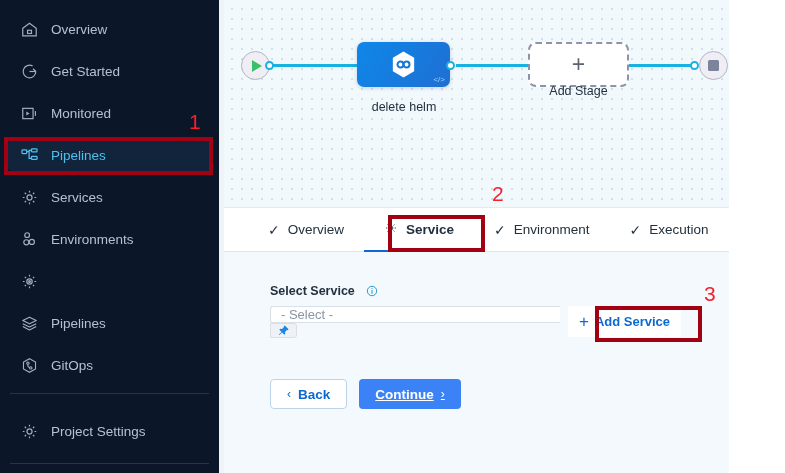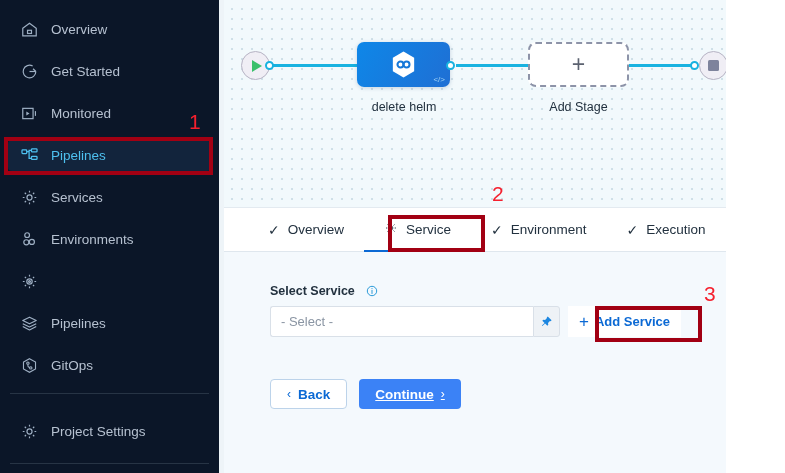--- a/index.html
+++ b/index.html
@@ -79,36 +79,36 @@
   
   .tabbar {
     height: 45px; background: #ffffff; border-top: 1px solid #e3eaf0;
     border-bottom: 1px solid #dfe7ee; display: flex; align-items: center;
     padding-left: 24px; position: relative; flex: 0 0 45px;
   }
   .tab {
     display: flex; align-items: center; gap: 8px; height: 45px;
     padding: 0 20px; font-size: 13.5px; color: #22313f; position: relative;
   }
-  .tab.active { font-weight: normal; }
+  .tab.active { font-weight: bold; }
   .tab.active::after {
     content: ""; position: absolute; left: 0; right: 0; bottom: -1px;
     height: 3px; background: #0b69d4;
   }
   .check { color: #22313f; font-size: 14px; line-height: 1; }
 
   
   .form { flex: 1 1 auto; background: #f4f9fd; padding: 32px 0 0 46px; position: relative; }
   .field-label {
     font-size: 12.5px; font-weight: bold; color: #22313f;
     display: flex; align-items: center; gap: 11px; margin-bottom: 8px;
   }
   .info-ico { width: 12px; height: 12px; display: block; }
   .row { display: flex; align-items: flex-start; gap: 8px; }
-  .select-wrap { display: flex; width: 290px; height: 31px; }
+  .select-wrap { display: flex; width: 290px; height: 31px; flex-direction: column; }
   .select-box {
     flex: 1 1 auto; background: #ffffff; border: 1px solid #d9e0e8;
     border-right: none; border-radius: 3px 0 0 3px;
     display: flex; align-items: center; padding: 0 10px;
     font-size: 13px; color: #8a95a3;
   }
   .pin-btn {
     width: 27px; background: #eef2f6; border: 1px solid #d9e0e8;
     border-radius: 0 3px 3px 0; display: flex; align-items: center; justify-content: center;
   }
@@ -290,21 +290,21 @@
         <span class="code-badge">&lt;/&gt;</span>
       </div>
       <div class="dot" style="left:222px;"></div>
       <div class="node-label" style="left:110px;top:98px;width:140px;">
         <div>delete helm</div>
       </div>
 
       <div class="addstage" style="left:304px;">
         <span>+</span>
       </div>
-      <div class="node-label" style="left:304px;top:98px;width:101px;">Add Stage</div>
+      <div class="node-label" style="left:304px;top:82px;width:101px;">Add Stage</div>
 
       <div class="dot" style="left:466px;"></div>
       <div class="endnode" style="left:475px;">
         <span class="stop-sq"></span>
       </div>
     </div>
 
     <div class="tabbar">
 
       <div class="tab">

